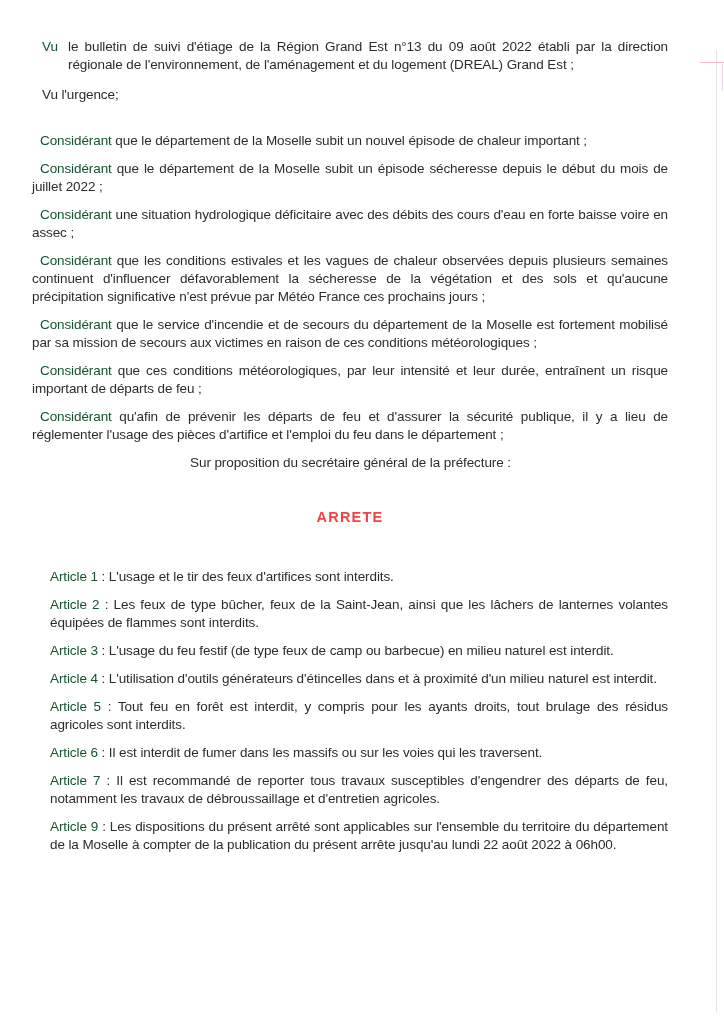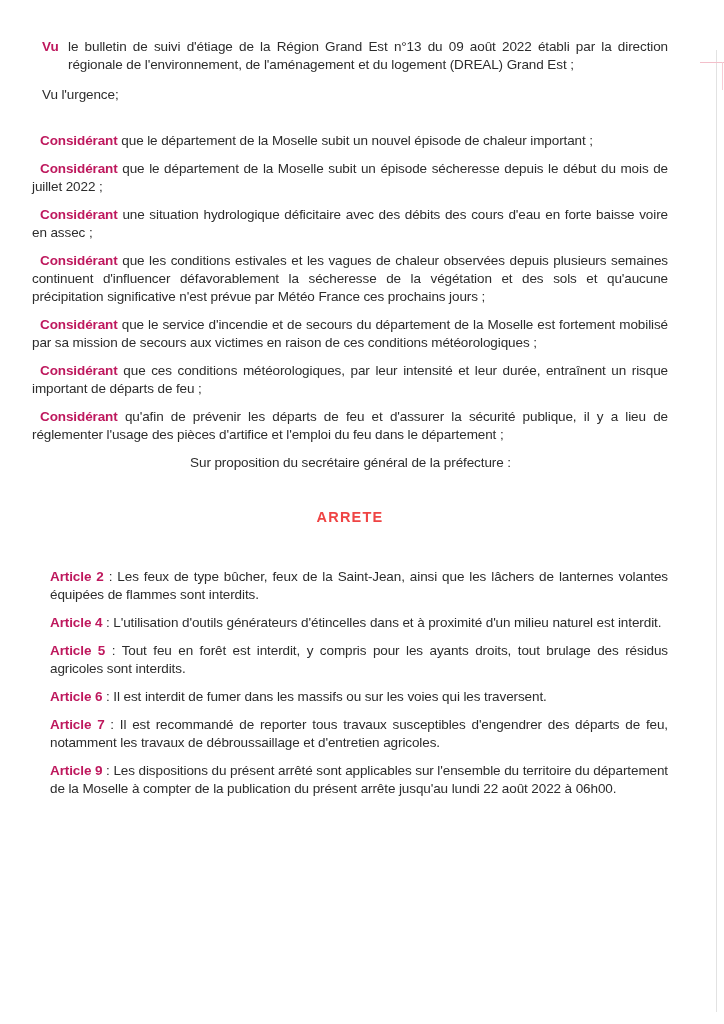--- a/index.html
+++ b/index.html
@@ -23,22 +23,22 @@
     box-sizing: border-box;
     width: 724px;
     height: 1024px;
     padding: 38px 56px 0 32px;
   }
   .para {
     margin: 0 0 10px 0;
     text-align: justify;
   }
   strong.lead {
-    font-weight: bold;
-    color: #be185d;
+    font-weight: normal;
+    color: #14532d;
   }
   
   .vu {
     margin-left: 10px;
     padding-left: 26px;
     text-indent: -26px;
     margin-bottom: 12px;
   }
   .vu-label {
     display: inline-block;
@@ -120,21 +120,23 @@
     <p class="para considerant"><strong class="lead">Considérant</strong><span> que le service d'incendie et de secours du département de la Moselle est fortement mobilisé par sa mission de secours aux victimes en raison de ces conditions météorologiques ;</span></p>
     <p class="para considerant"><strong class="lead">Considérant</strong><span> que ces conditions météorologiques, par leur intensité et leur durée, entraînent un risque important de départs de feu ;</span></p>
     <p class="para considerant"><strong class="lead">Considérant</strong><span> qu'afin de prévenir les départs de feu et d'assurer la sécurité publique, il y a lieu de réglementer l'usage des pièces d'artifice et l'emploi du feu dans le département ;</span></p>
   </div>
 
   <p class="para sur-proposition">Sur proposition du secrétaire général de la préfecture :</p>
 
   <h1 class="heading">ARRETE</h1>
 
   <div class="articles">
+    <p class="para article"><strong class="lead">Article 1</strong><span> : L'usage et le tir des feux d'artifices sont interdits.</span></p>
     <p class="para article"><strong class="lead">Article 2</strong><span> : Les feux de type bûcher, feux de la Saint-Jean, ainsi que les lâchers de lanternes volantes équipées de flammes sont interdits.</span></p>
+    <p class="para article"><strong class="lead">Article 3</strong><span> : L'usage du feu festif (de type feux de camp ou barbecue) en milieu naturel est interdit.</span></p>
     <p class="para article"><strong class="lead">Article 4</strong><span> : L'utilisation d'outils générateurs d'étincelles dans et à proximité d'un milieu naturel est interdit.</span></p>
     <p class="para article"><strong class="lead">Article 5</strong><span> : Tout feu en forêt est interdit, y compris pour les ayants droits, tout brulage des résidus agricoles sont interdits.</span></p>
     <p class="para article"><strong class="lead">Article 6</strong><span> : Il est interdit de fumer dans les massifs ou sur les voies qui les traversent.</span></p>
     <p class="para article"><strong class="lead">Article 7</strong><span> : Il est recommandé de reporter tous travaux susceptibles d'engendrer des départs de feu, notamment les travaux de débroussaillage et d'entretien agricoles.</span></p>
     <p class="para article"><strong class="lead">Article 9</strong><span> : Les dispositions du présent arrêté sont applicables sur l'ensemble du territoire du département de la Moselle à compter de la publication du présent arrête jusqu'au lundi 22 août 2022 à 06h00.</span></p>
   </div>
 
   <div class="edge-line"></div>
   <div class="pink-mark-h"></div>
   <div class="pink-mark-v"></div>

